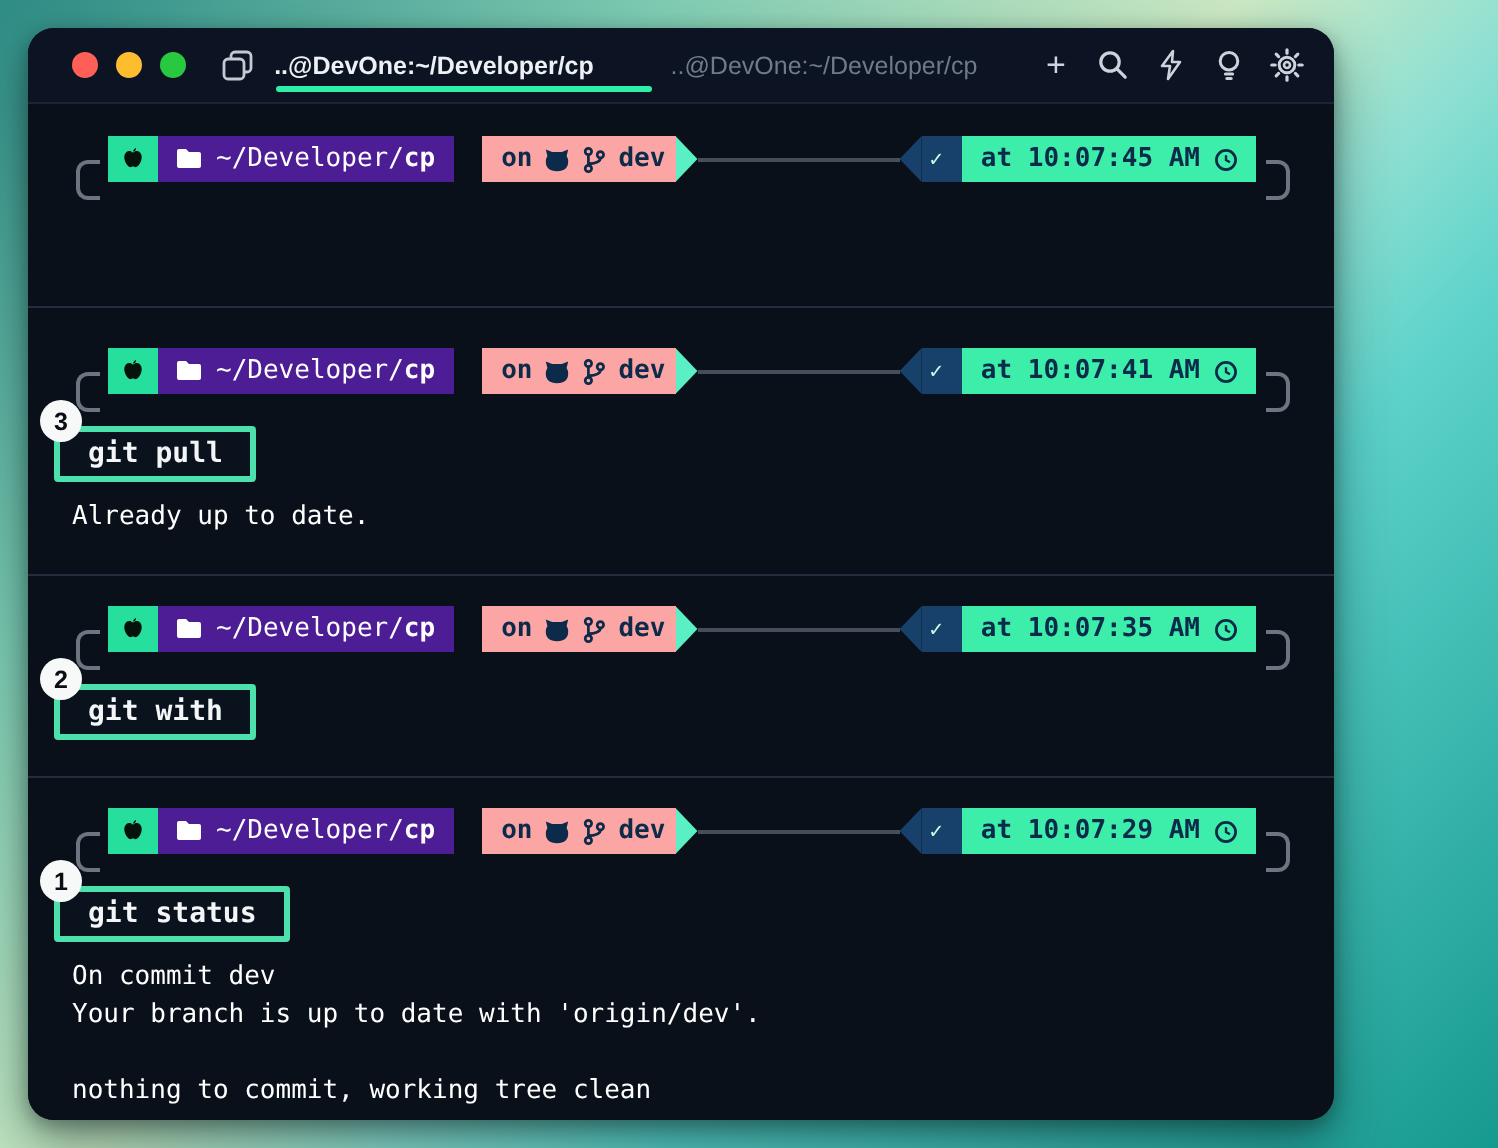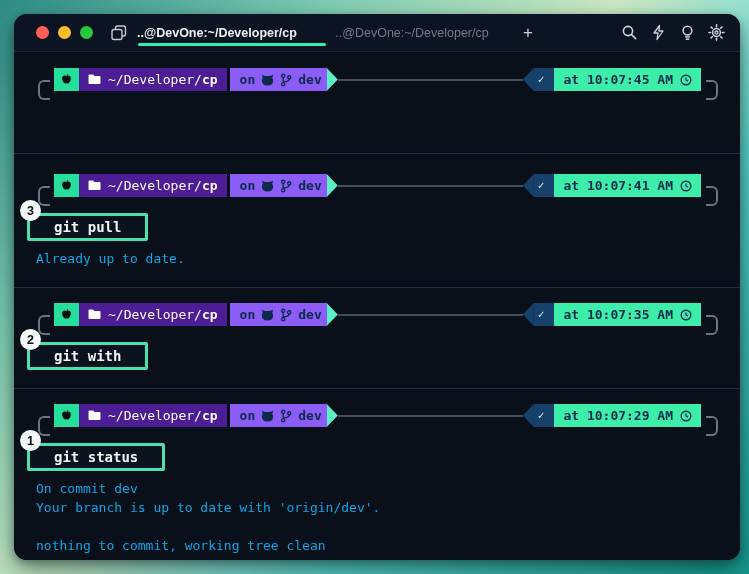--- a/index.html
+++ b/index.html
@@ -3,21 +3,21 @@
 <meta charset="utf-8">
 <style>
   * { margin:0; padding:0; box-sizing:border-box; }
   html,body { width:749px; height:574px; }
   .page {
     position:relative; width:749px; height:574px; overflow:hidden;
     background: linear-gradient(135deg, #2e8c86 0%, #7fcdb4 25%, #cdeac4 47%, #8fe0d2 58%, #5bd2ca 68%, #16998f 100%);
     font-family:"Liberation Sans", sans-serif;
   }
   .window {
-    position:absolute; left:14px; top:14px; width:726px; height:546px;
+    position:absolute; left:14px; top:14px; width:653px; height:546px;
     background:#0a1120; border-radius:13px; overflow:hidden;
     box-shadow:0 14px 30px rgba(5,40,40,.45), 0 3px 10px rgba(0,0,0,.35);
   }
   
   .tabbar { position:absolute; left:0; top:0; right:0; height:38px; background:#0c1424; border-bottom:1px solid #1c2534; }
   .lights { position:absolute; left:22px; top:12px; display:flex; gap:9px; }
   .light { width:13px; height:13px; border-radius:50%; }
   .wincopy { position:absolute; left:96px; top:10px; width:18px; height:18px; }
   .tab-active { position:absolute; left:104px; top:0; width:198px; height:37px; display:flex; align-items:center; justify-content:center; color:#edf0f4; font-size:12.5px; font-weight:700; }
   .tab-underline { position:absolute; bottom:5px; left:20px; width:188px; height:3px; background:#2ff0a9; border-radius:2px; }
@@ -31,31 +31,31 @@
   .block { position:absolute; left:0; right:0; }
   
   .prow { display:flex; align-items:center; height:23px; margin:16px 22px 0 24px; position:relative; }
   .prow.late { margin-top:21px; }
   .br-l { width:12px; height:20px; border:2px solid #6d7680; border-right:none; border-radius:6px 0 0 6px; position:relative; top:10px; margin-right:4px; flex:none; }
   .br-r { width:12px; height:20px; border:2px solid #6d7680; border-left:none; border-radius:0 6px 6px 0; position:relative; top:10px; margin-left:5px; flex:none; }
   .seg { display:flex; align-items:center; height:23px; font-size:13px; flex:none; }
   .seg-apple { background:#27df9d; padding:0 6px; }
   .seg-path { background:#4c1d95; color:#fff; padding:0 9px; gap:7px; }
   .seg-path b { font-weight:700; }
-  .seg-git { background:#8b5cf6; color:#0c2b4a; padding:0 5px 0 10px; gap:6px; font-weight:700; margin-left:3px; }
+  .seg-git { background:#fca5a5; color:#0c2b4a; padding:0 5px 0 10px; gap:6px; font-weight:700; margin-left:14px; }
   .arr-r { width:11px; height:23px; background:#5bf0c3; clip-path:polygon(0 0,100% 50%,0 100%); flex:none; }
   .rule { flex:1; height:2px; background:#454f5a; min-width:20px; }
   .arr-l { width:11px; height:23px; background:#17406a; clip-path:polygon(100% 0,0 50%,100% 100%); flex:none; }
   .seg-check { background:#17406a; color:#d2f9e9; padding:0 10px 0 4px; font-size:11px; font-weight:700; }
   .seg-time { background:#3deeab; color:#0c2b4a; padding:0 9px; gap:7px; font-weight:700;align-items:center; }
   
   .cmd-wrap { position:relative; display:inline-block; margin:16px 0 0 13px; }
   .badge { position:absolute; left:-7px; top:-13px; width:21px; height:21px; border-radius:50%; background:#f7f9f9; color:#0a0e13; font-family:"Liberation Sans",sans-serif; font-size:12.5px; font-weight:700; display:flex; align-items:center; justify-content:center; z-index:2; }
-  .cmd-box { border:3px solid #4ce1ac; color:#f3f5f7; font-weight:700; font-size:14px; padding:3px 24px; border-radius:2px; background:#0a121d; }
-  .out { margin:8px 0 0 22px; color:#0ea5e9; font-size:13px; }
+  .cmd-box { border:3px solid #4ce1ac; color:#f3f5f7; font-weight:700; font-size:14px; padding:3px 14px; border-radius:2px; background:#0a121d; }
+  .out { margin:8px 0 0 22px; color:#ffffff; font-size:13px; }
   .out-line { min-height:19px; line-height:19px; white-space:pre; }
 </style>
 </head>
 <body>
 
 <div class="page">
   <div class="window">
 
     <div class="tabbar">
       <div class="lights">

